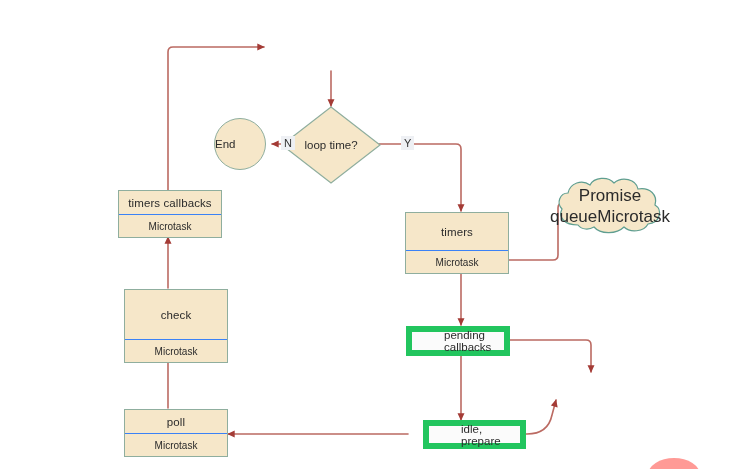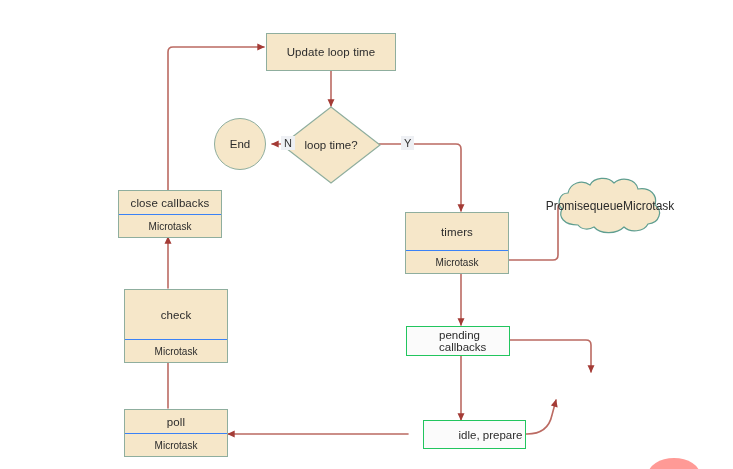--- a/index.html
+++ b/index.html
@@ -54,21 +54,21 @@
     font-size: 10px;
     color: #2b2b2b;
     text-align: right;
   }
   .box.single .title {
     height: 100%;
   }
   
   .plainbox {
     background: #fbfbfb;
-    border: 1px solid #22c55e;
+    border: 6px solid #22c55e;
     display: flex;
     align-items: center;
     justify-content: center;
     font-size: 11.5px;
     color: #2b2b2b;
     z-index: 3;
     padding-left: 32px;
   }
   
   .diamond {
@@ -89,41 +89,42 @@
     font-size: 11.5px;
     color: #2b2b2b;
   }
   
   .circle {
     border-radius: 50%;
     background: #f6e7c9;
     border: 1px solid #8fae9e;
     display: flex;
     align-items: center;
-    justify-content: center;
+    justify-content: flex-start;
     font-size: 11.5px;
     color: #2b2b2b;
     z-index: 3;
   }
   
   .cloud {
     z-index: 3;
   }
   .cloud svg {
     position: absolute;
     left: 0; top: 0;
   }
   .cloud .clabel {
     position: absolute;
     left: 0; top: 0;
     width: 100%; height: 100%;
     display: flex;
-    align-items: center;
-    justify-content: center;
-    font-size: 12px;
+    flex-direction: column;
+    align-items: center;
+    justify-content: center;
+    font-size: 17px;
     color: #2b2b2b;
     line-height: 1.25;
     text-align: center;
   }
   
   .edgelabel {
     position: absolute;
     background: #eef0f4;
     font-size: 11px;
     color: #333;
@@ -170,23 +171,20 @@
       <path d="M510,434 L527,434 Q548,434 552,415 L556,400" marker-end="url(#ah)"></path>
 
       <path d="M408,434 L228,434" marker-end="url(#ah)"></path>
 
       <path d="M168,408 L168,355" marker-end="url(#ah)"></path>
 
       <path d="M168,288 L168,237" marker-end="url(#ah)"></path>
     </g>
   </svg>
 
-  <div class="node box single" style="left:266px; top:33px; width:130px; height:38px;">
-    <div class="title">Update loop time</div>
-  </div>
 
   <div class="node diamond" style="left:281px; top:106px; width:100px; height:78px;">
     <svg class="dshape" viewBox="0 0 100 78" xmlns="http://www.w3.org/2000/svg">
       <polygon points="50,1 99,39 50,77 1,39" fill="#f6e7c9" stroke="#8fae9e" stroke-width="1.2"></polygon>
     </svg>
     <div class="dlabel">loop time?</div>
   </div>
 
   <div class="node circle" style="left:214px; top:118px; width:52px; height:52px;">
     <span>End</span>
@@ -227,19 +225,19 @@
     <div class="title">poll</div>
     <div class="sub">Microtask</div>
   </div>
 
   <div class="node box" style="left:124px; top:289px; width:104px; height:74px;">
     <div class="title">check</div>
     <div class="sub">Microtask</div>
   </div>
 
   <div class="node box" style="left:118px; top:190px; width:104px; height:48px;">
-    <div class="title">close callbacks</div>
+    <div class="title">timers callbacks</div>
     <div class="sub">Microtask</div>
   </div>
 
   <div class="blob" style="left:648px; top:458px; width:52px; height:34px;"></div>
 
 </div>
 
 </body></html>

